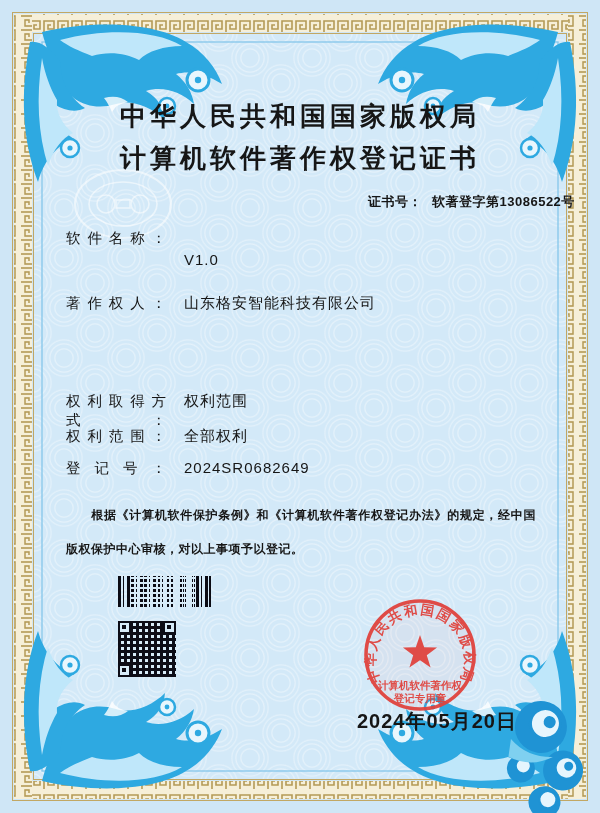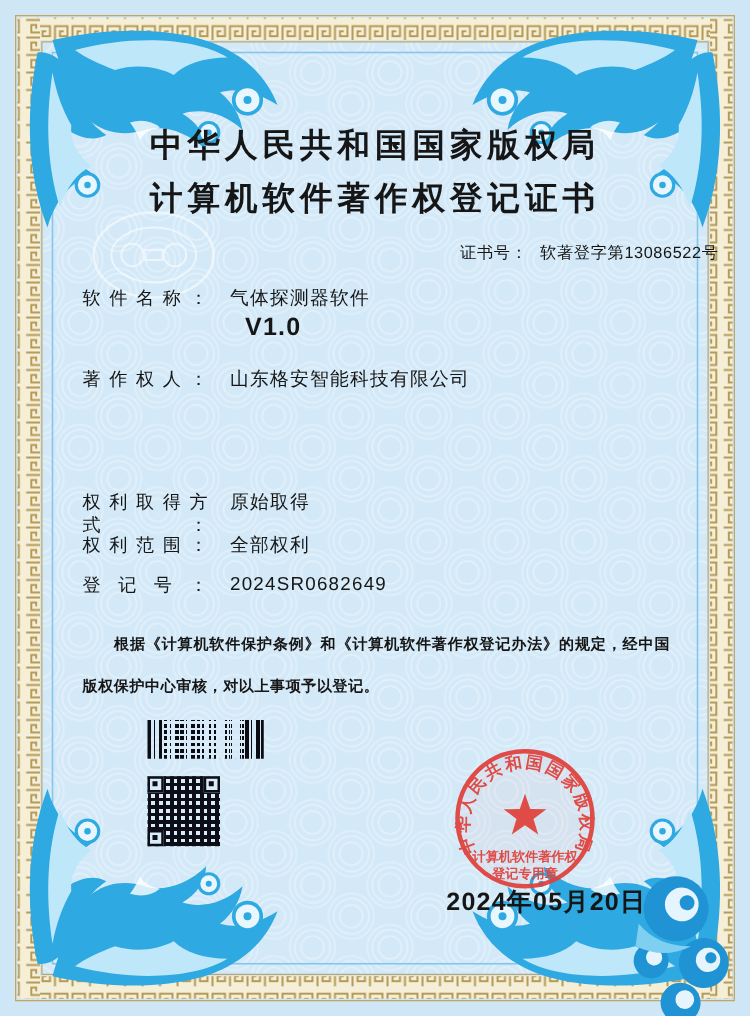--- a/index.html
+++ b/index.html
@@ -24,27 +24,27 @@
     background-position:0 0,31px 25px;
   }
   svg.overlay{position:absolute;left:0;top:0;pointer-events:none;}
   .title{
     position:absolute;left:0;width:600px;text-align:center;
     font-weight:bold;font-size:26px;letter-spacing:4px;
     font-family:"Liberation Serif","DejaVu Serif",serif;
   }
   .certno{
     position:absolute;left:368px;top:193px;
-    font-weight:normal;font-size:13px;letter-spacing:0.5px;
+    font-weight:bold;font-size:13px;letter-spacing:0.5px;
   }
   .certno .v{margin-left:10px;}
   .row{position:absolute;left:66px;display:flex;font-weight:normal;font-size:15px;}
   .row .lbl{display:inline-block;width:100px;text-align:justify;text-align-last:justify;font-size:14.5px;}
   .row .val{margin-left:18px;white-space:nowrap;letter-spacing:1px;}
-  .version{position:absolute;left:196px;top:251px;font-weight:bold;font-size:20px;letter-spacing:1px;}
+  .version{position:absolute;left:184px;top:251px;font-weight:normal;font-size:15px;letter-spacing:1px;}
   .statement{
     position:absolute;left:66px;top:498px;width:470px;
     font-weight:bold;font-size:12px;line-height:34px;letter-spacing:0.5px;
     text-indent:2.1em;text-align:justify;
   }
   .date{
     position:absolute;left:357px;top:708px;
     font-weight:bold;font-size:20px;letter-spacing:1px;
   }
   
@@ -145,32 +145,31 @@
 
 <div class="title" style="top:99px">中华人民共和国国家版权局</div>
 <div class="title" style="top:141px">计算机软件著作权登记证书</div>
 
 <div class="certno">
   <span>证书号：</span><span class="v">软著登字第13086522号</span>
 </div>
 
 <div class="row" style="top:229px">
   <span class="lbl">软件名称：</span>
-  <span class="val">气体探测器软件</span>
 </div>
 <div class="version">V1.0</div>
 
 <div class="row" style="top:294px">
   <span class="lbl">著作权人：</span>
   <span class="val">山东格安智能科技有限公司</span>
 </div>
 
 <div class="row" style="top:392px">
   <span class="lbl">权利取得方式：</span>
-  <span class="val">原始取得</span>
+  <span class="val">权利范围</span>
 </div>
 
 <div class="row" style="top:427px">
   <span class="lbl">权利范围：</span>
   <span class="val">全部权利</span>
 </div>
 
 <div class="row" style="top:459px">
   <span class="lbl">登记号：</span>
   <span class="val">2024SR0682649</span>

